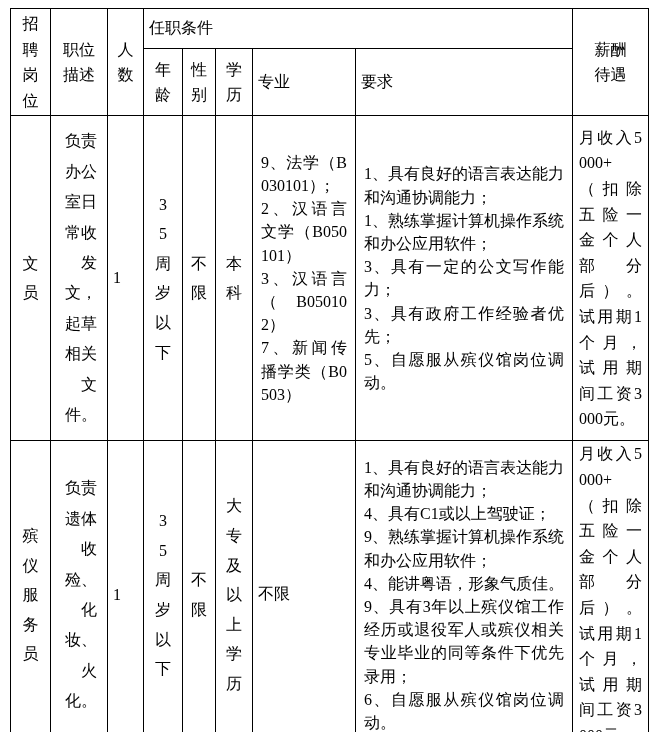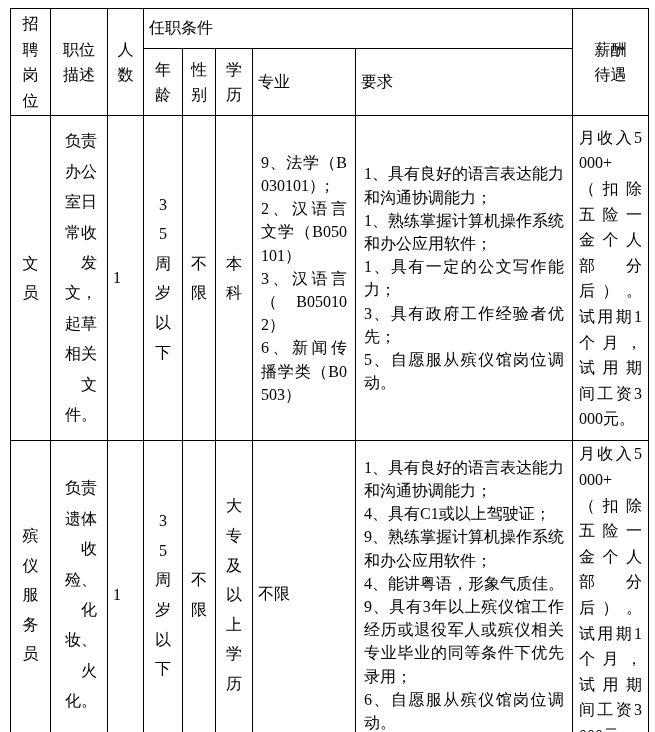--- a/index.html
+++ b/index.html
@@ -111,26 +111,26 @@
 以
 下</td>
       <td class="v">不
 限</td>
       <td class="v">本
 科</td>
       <td class="list-cell major">
           <div class="item">9、法学（B030101）;</div>
           <div class="item">2、汉语言文学（B050101）</div>
           <div class="item">3、汉语言（B050102）</div>
-          <div class="item">6、新闻传播学类（B0503）</div>
+          <div class="item">7、新闻传播学类（B0503）</div>
         </td>
       <td class="list-cell">
           <div class="item">1、具有良好的语言表达能力和沟通协调能力；</div>
           <div class="item">1、熟练掌握计算机操作系统和办公应用软件；</div>
-          <div class="item">1、具有一定的公文写作能力；</div>
+          <div class="item">3、具有一定的公文写作能力；</div>
           <div class="item">3、具有政府工作经验者优先；</div>
           <div class="item">5、自愿服从殡仪馆岗位调动。</div>
         </td>
       <td class="salary">月收入5000+（扣除五险一金个人部分后）。试用期1个月，试用期间工资3000元。</td>
     </tr>
 
     <tr style="height:285px">
       <td class="v">殡
 仪
 服

